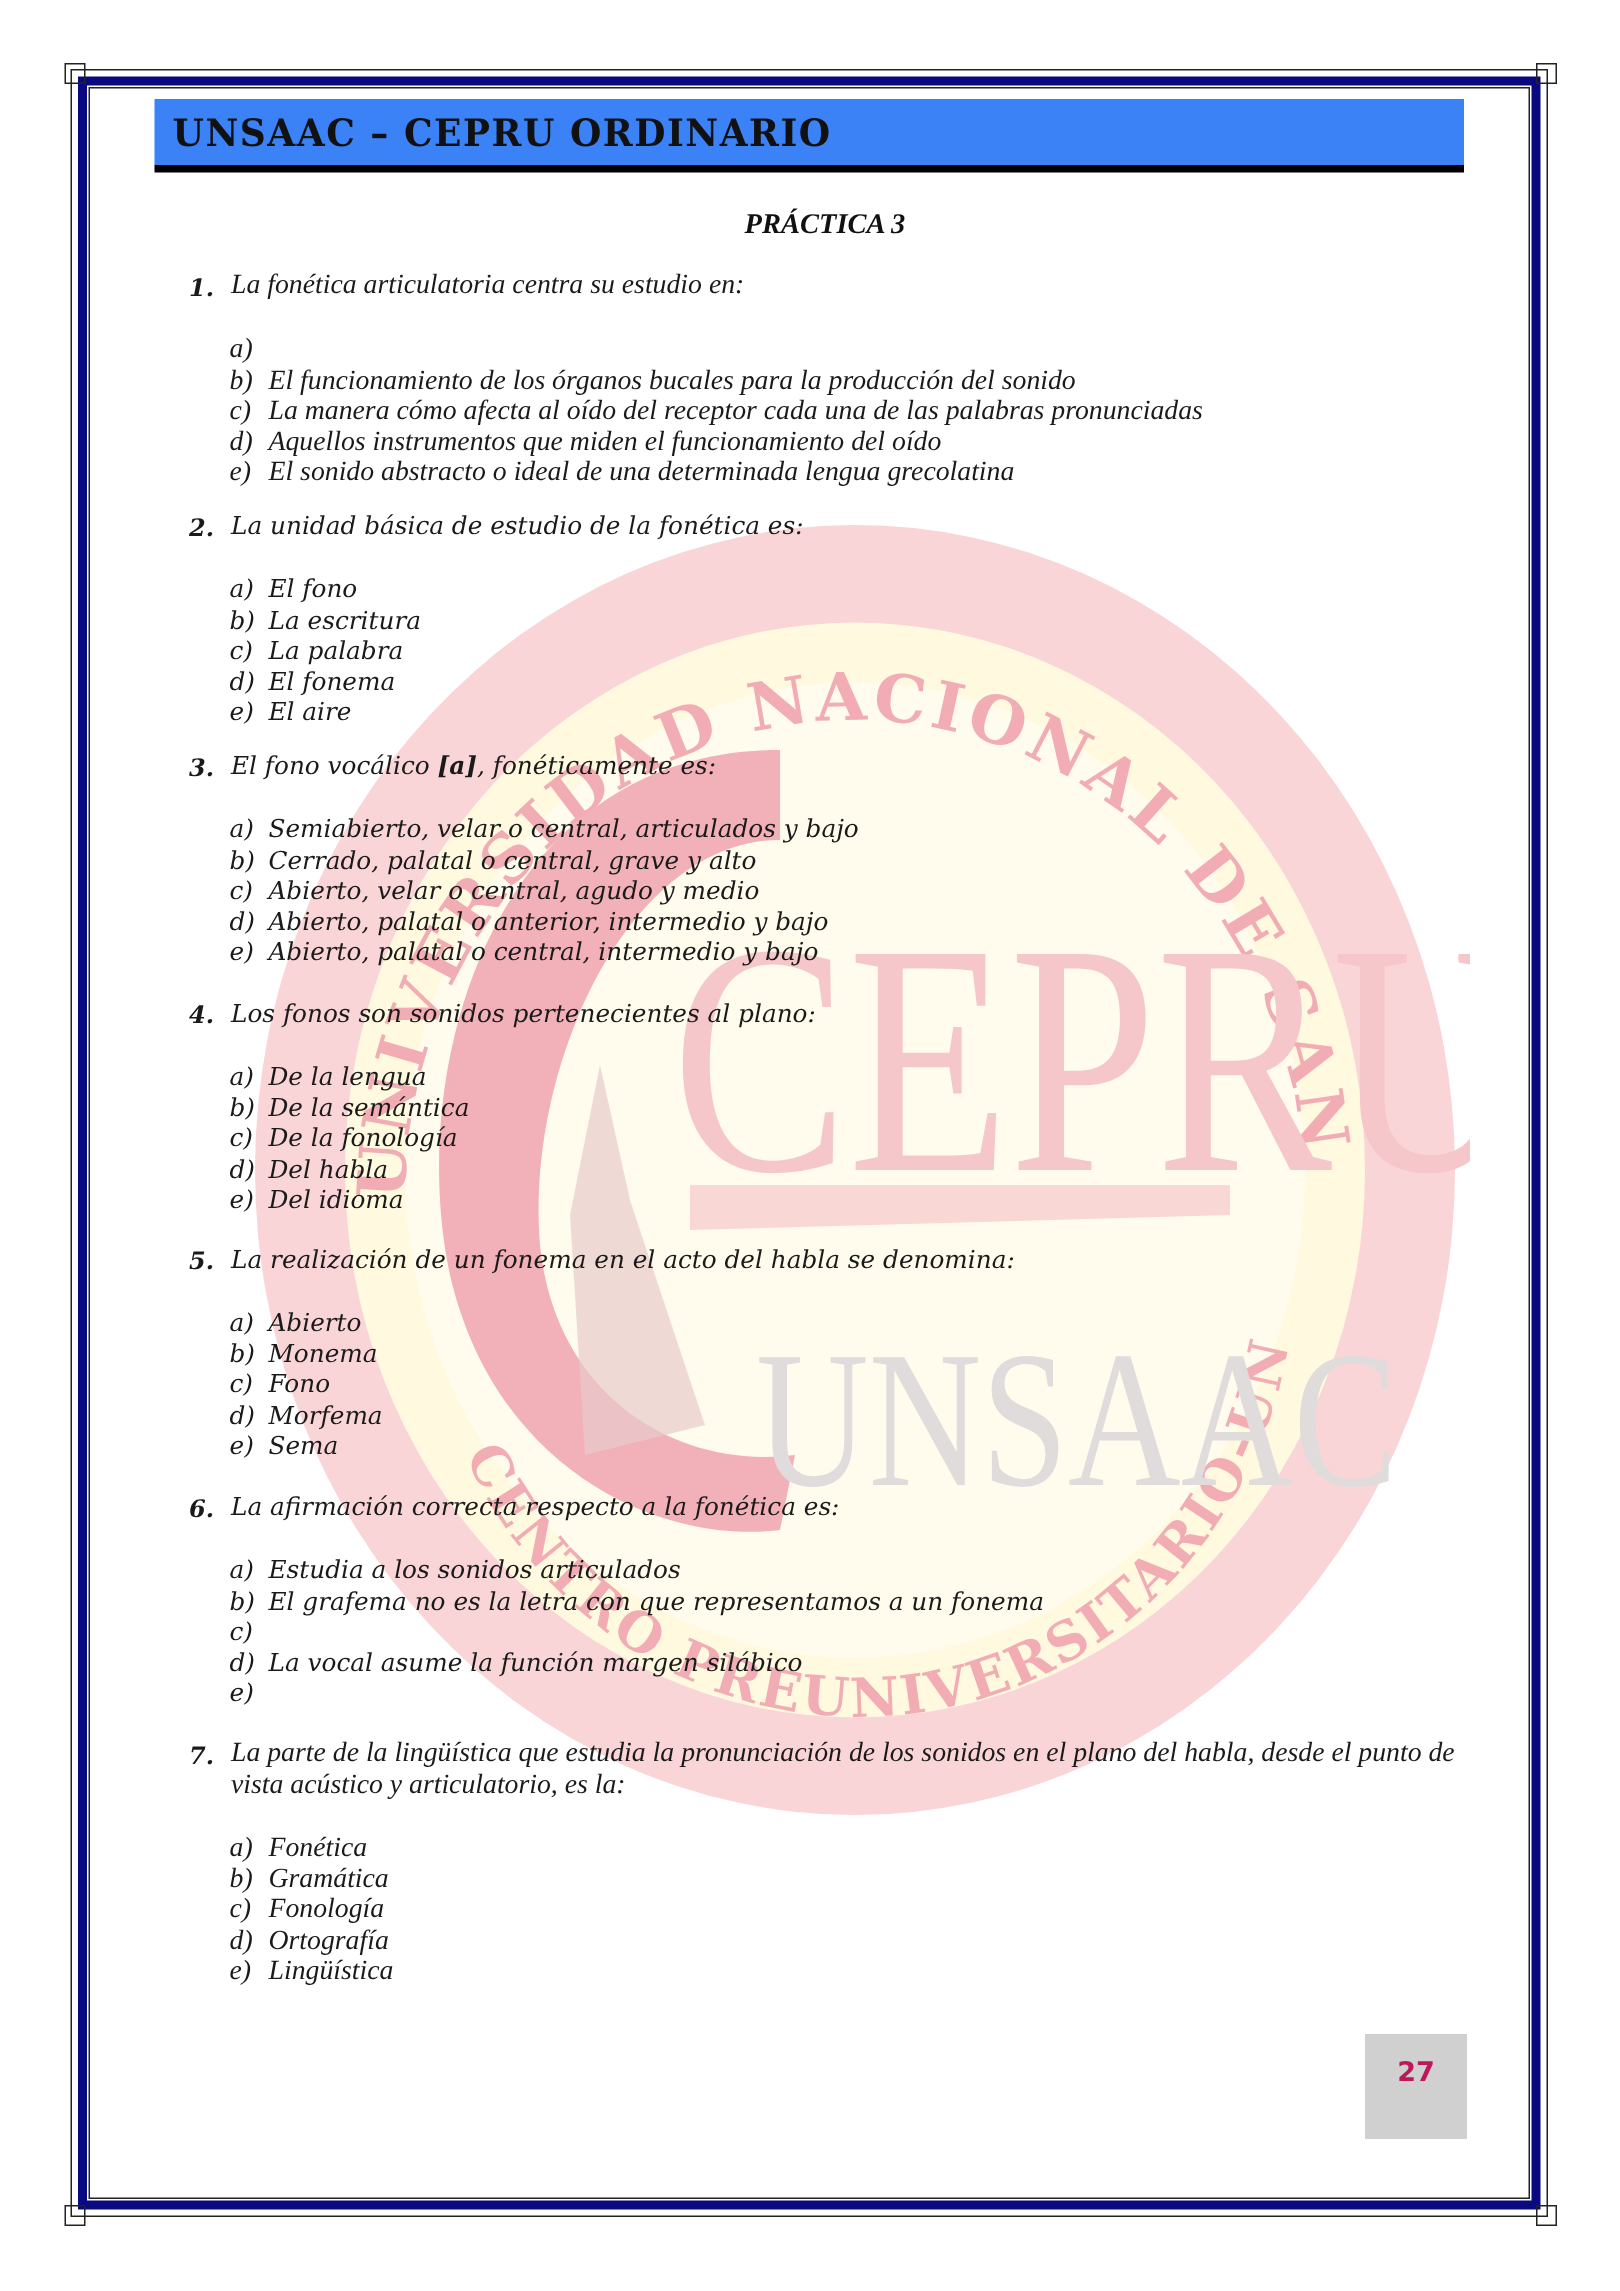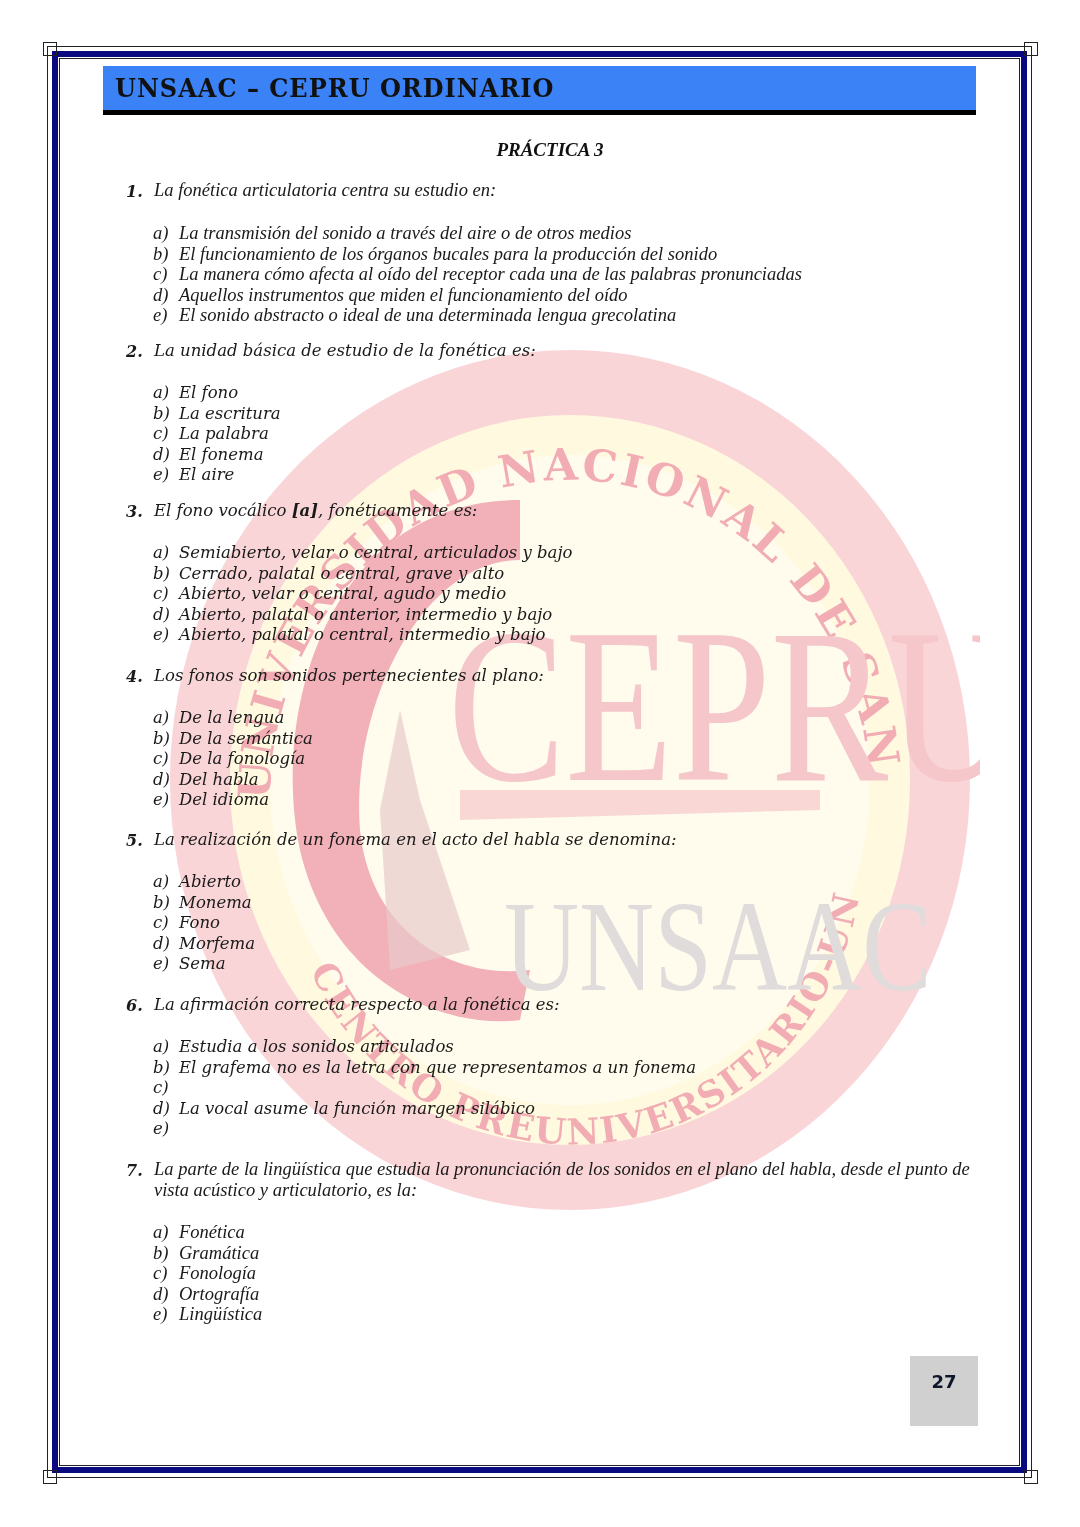--- a/index.html
+++ b/index.html
@@ -26,21 +26,21 @@
   .q-stem { font-family:"Liberation Serif", serif; font-style:italic; font-size:18.5px; line-height:21px; display:flex; }
   .q-num { font-family:"DejaVu Serif", serif; font-style:italic; font-weight:bold; font-size:16px; width:28px; flex:0 0 28px; padding-top:1px; }
   .q-text { flex:1; }
   .q-text b { font-style:italic; }
   .options { list-style:none; margin:21px 0 0 27px; padding:0; }
   .options li { font-family:"Liberation Serif", serif; font-style:italic; font-size:18.5px; line-height:20.6px; display:flex; }
   .opt-letter { width:26px; flex:0 0 26px; }
   .serif-wide .q-stem, .serif-wide .options li { font-family:"DejaVu Serif", serif; font-size:16.5px; }
 
   .page-num-box { position:absolute; left:910px; top:1356px; width:68px; height:70px; background:#d0d0d0; }
-  .page-num { position:absolute; left:0; width:68px; top:15px; text-align:center; font-family:"DejaVu Sans", sans-serif; font-weight:bold; font-size:18px; color:#0f172a; }
+  .page-num { position:absolute; left:0; width:68px; top:15px; text-align:center; font-family:"DejaVu Sans", sans-serif; font-weight:bold; font-size:18px; color:#be185d; }
 </style>
 </head>
 <body>
 
 <div class="frame-outer"></div>
 <div class="frame-blue"></div>
 <div class="frame-inner"></div>
 <div class="corner tl"></div>
 <div class="corner tr"></div>
 <div class="corner bl"></div>
@@ -75,21 +75,20 @@
 <div class="practice-title">PRÁCTICA 3</div>
 
 <div class="question" style="top:180px;">
   <div class="q-stem">
     <span class="q-num">1.</span>
     <span class="q-text">La fonética articulatoria centra su estudio en:</span>
   </div>
   <ul class="options">
     <li>
         <span class="opt-letter">a)</span>
-        <span>La transmisión del sonido a través del aire o de otros medios</span>
       </li>
     <li>
         <span class="opt-letter">b)</span>
         <span>El funcionamiento de los órganos bucales para la producción del sonido</span>
       </li>
     <li>
         <span class="opt-letter">c)</span>
         <span>La manera cómo afecta al oído del receptor cada una de las palabras pronunciadas</span>
       </li>
     <li>

